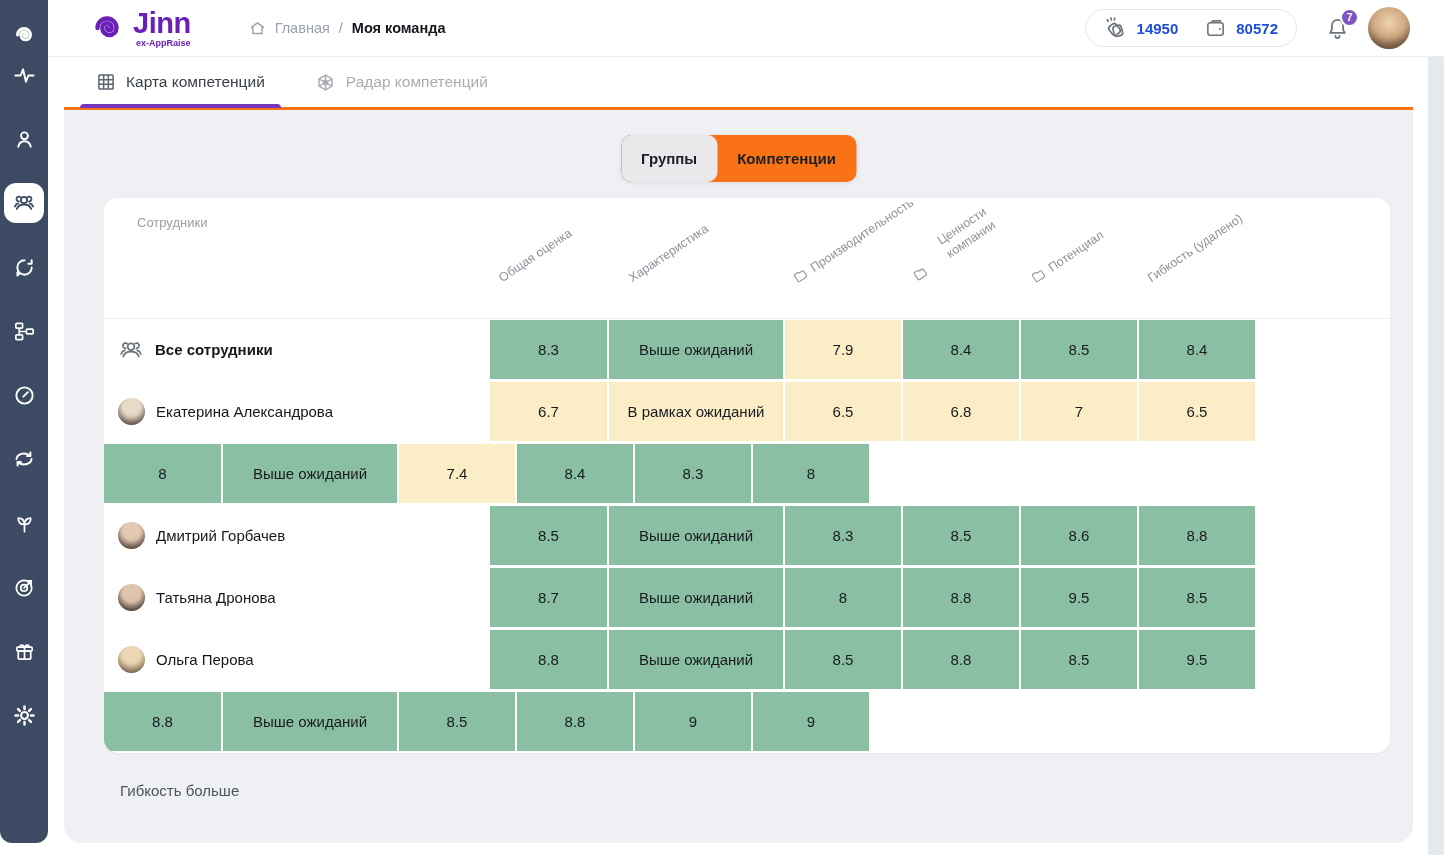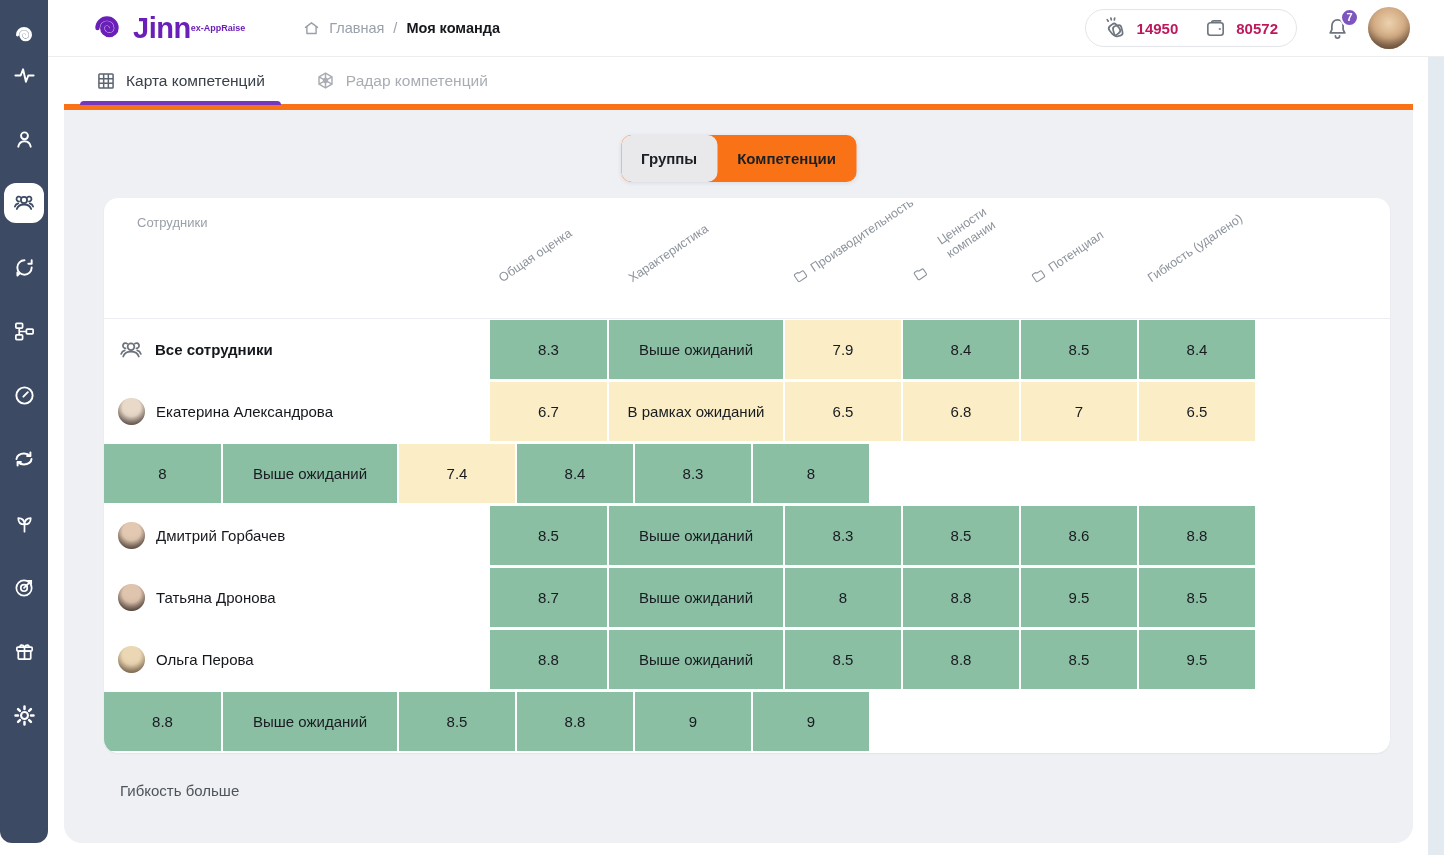--- a/index.html
+++ b/index.html
@@ -35,51 +35,51 @@
   .side-item:first-of-type{margin-top:36px;}
   .side-item + .side-item{margin-top:24px;}
   .side-item.active{background:#fff;color:var(--sidebar-bg);}
 
   
   .header{
     position:absolute;left:48px;top:0;right:0;height:57px;background:#fff;
     border-bottom:1px solid #EDEDF0;display:flex;align-items:center;z-index:5;
   }
   .logo{display:flex;align-items:center;gap:7px;margin-left:40px;cursor:pointer;}
-  .logo-text{display:flex;flex-direction:row;align-items:center;line-height:1;}
+  .logo-text{display:flex;flex-direction:column;align-items:flex-end;line-height:1;}
   .logo-title{font-size:29px;font-weight:700;color:var(--logo-purple);letter-spacing:-.5px;}
   .logo-sub{font-size:9px;font-weight:700;color:var(--logo-purple);margin-top:1px;}
   .breadcrumb{display:flex;align-items:flex-start;gap:9px;margin-left:58px;font-size:14.5px;}
   .crumb-muted{color:#9AA1AB;}
   .crumb-current{color:#15181d;font-weight:700;}
   .home-icon{color:#9AA1AB;}
   .header-right{margin-left:auto;margin-right:34px;display:flex;align-items:center;}
   .stat-pill{
     height:38px;border:1px solid #E3E5E9;border-radius:22px;
     display:flex;align-items:center;gap:26px;padding:0 18px;background:#fff;
   }
   .stat{display:flex;align-items:center;gap:9px;cursor:pointer;}
-  .stat-value{font-size:15px;font-weight:700;color:#be185d;}
+  .stat-value{font-size:15px;font-weight:700;color:#1d4ed8;}
   .stat-icon{color:#6F7680;}
   .bell-wrap{position:relative;margin-left:28px;cursor:pointer;color:#6F7680;}
   .badge{
     position:absolute;top:-8px;right:-9px;min-width:19px;height:19px;border-radius:50%;
     background:var(--badge-purple);color:#fff;font-size:11px;font-weight:700;
     display:flex;align-items:center;justify-content:center;border:2px solid #fff;
   }
   .header-avatar{
     width:42px;height:42px;border-radius:50%;margin-left:18px;cursor:pointer;
     background:radial-gradient(circle at 50% 38%, #ecd2ae 0%, #d3ac84 45%, #7d614a 100%);
     box-shadow:inset 0 -14px 10px -8px rgba(60,40,25,.55);
   }
 
   
   .tabbar{
     position:absolute;left:64px;top:57px;width:1349px;height:53px;background:#fff;
-    border-bottom:6px solid #f97316;display:flex;align-items:center;padding-left:16px;z-index:4;
+    border-bottom:3px solid #f97316;display:flex;align-items:center;padding-left:16px;z-index:4;
   }
   .tab{height:100%;display:flex;align-items:center;gap:10px;padding:0 16px;position:relative;cursor:pointer;}
   .tab + .tab{margin-left:18px;}
   .tab-label{font-size:15.5px;}
   .tab.active .tab-label{color:#3A4049;font-weight:500;}
   .tab.active{color:#5c6470;}
   .tab.inactive{color:#A9ADB3;}
   .tab.inactive .tab-label{color:#A9ADB3;}
   .tab.active::after{
     content:"";position:absolute;left:0;bottom:-1px;width:100%;height:4px;

